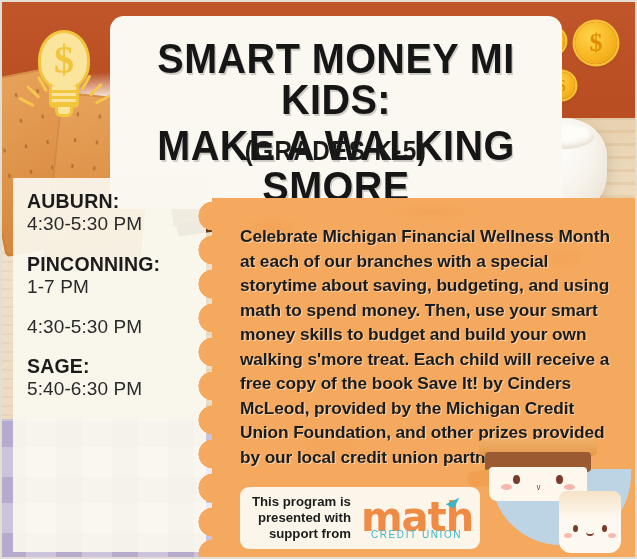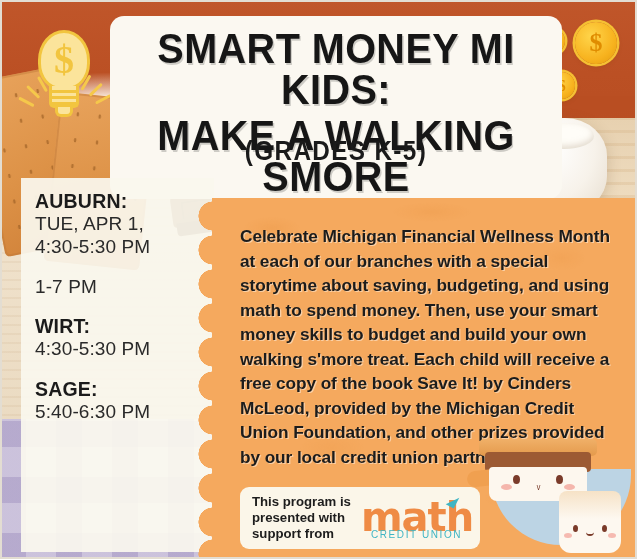--- a/index.html
+++ b/index.html
@@ -103,37 +103,37 @@
   .bulb .neck{ position:absolute; left:31px; top:78px; width:30px; height:22px;
     background:#fbe49b; border:3.5px solid #f2c53f; border-top:none; border-radius:0 0 5px 5px; }
   .bulb .neck i{ position:absolute; left:0; right:0; height:3px; background:#f2c53f; }
   .bulb .base{ position:absolute; left:37px; top:99px; width:18px; height:10px;
     background:#fbe49b; border:3.5px solid #f2c53f; border-top:none; border-radius:0 0 6px 6px; }
   .bulb .dollar{ position:absolute; left:20px; top:22px; width:52px; height:60px;
     line-height:60px; text-align:center; font-family:"Liberation Serif", serif;
     font-size:40px; font-weight:bold; color:#f2c53f; }
 
   
-  .title-banner{ position:absolute; left:110px; top:16px; width:452px; padding:12px 14px 2px;
+  .title-banner{ position:absolute; left:110px; top:16px; width:452px; padding:22px 14px 2px;
     background:#fbf8f1; border-radius:14px; }
   .title-l1, .title-l2{
     font-family:"Liberation Sans Narrow","Liberation Sans", sans-serif;
     font-weight:bold; color:#161616; text-align:center;
     letter-spacing:0.5px; line-height:.96; transform:scaleX(.92); transform-origin:center;
     text-shadow:1.5px 1.5px 0 rgba(0,0,0,.18);
   }
   .title-l1{ font-size:43px; }
   .title-l2{ font-size:43px; margin-top:4px; }
   .subtitle{ position:absolute; left:110px; top:136px; width:452px; text-align:center;
     font-family:"Liberation Sans Narrow","Liberation Sans", sans-serif;
     font-size:27px; font-weight:bold; color:#1a1a1a; letter-spacing:1.5px;
     transform:scaleX(.9); }
 
   
-  .schedule{ position:absolute; left:21px; top:178px; width:193px; height:374px;
+  .schedule{ position:absolute; left:13px; top:178px; width:193px; height:374px;
     background:rgba(250,247,238,.93); padding:12px 10px 10px 14px; }
   .sched-item{ margin-bottom:17px; }
   .sched-item:last-child{ margin-bottom:0; }
   .sched-name{ font-size:19.5px; font-weight:bold; color:#1b1b1b; letter-spacing:.2px; line-height:1.18; }
   .sched-when{ font-size:19px; color:#2a2a2a; line-height:1.2; letter-spacing:.1px; }
 
   
   .body-panel{ position:absolute; left:212px; top:198px; width:425px; height:361px;
     background:#f5a95e; }
   .body-panel::before{ 
@@ -161,21 +161,21 @@
   }
   .body-text{ position:relative; padding:26px 18px 0 28px; font-size:17.3px; font-weight:bold;
     color:#1c1c1c; line-height:1.42; letter-spacing:-0.1px;
     text-shadow:1.2px 1.2px 0 rgba(255,255,255,.45); }
 
   
   .sponsor{ position:absolute; left:240px; bottom:10px; width:240px; height:62px;
     background:#fbf6e9; border-radius:9px; display:flex; align-items:center;
     padding:0 10px 0 12px; gap:8px; }
   .sponsor-text{ font-size:13.2px; font-weight:bold; color:#1d1d1d; line-height:1.22;
-    text-align:left; white-space:pre-line; }
+    text-align:right; white-space:pre-line; }
   .jolt{ position:relative; width:104px; height:46px; }
   .jolt-word{ position:absolute; left:2px; top:-1px; font-size:40px; font-weight:bold;
     color:#ef8b45; letter-spacing:-1px; font-family:"DejaVu Sans", sans-serif; }
   .jolt-arrow{ position:absolute; right:6px; top:0px; width:0; height:0;
     border-left:9px solid transparent; border-bottom:12px solid #3fb5c4;
     transform:rotate(28deg); }
   .jolt-sub{ position:absolute; left:12px; bottom:1px; font-size:10px; font-weight:normal;
     color:#3fb5c4; letter-spacing:1.6px; }
 
   
@@ -275,28 +275,27 @@
 
   <div class="title-banner">
     <div class="title-l1">SMART MONEY MI KIDS:</div>
     <div class="title-l2">MAKE A WALKING SMORE</div>
   </div>
   <div class="subtitle">(GRADES K-5)</div>
 
   <div class="schedule">
     <div class="sched-item">
       <div class="sched-name">AUBURN:</div>
-      <div class="sched-when">TUE, APR 1,</div>
       <div class="sched-when">4:30-5:30 PM</div>
     </div>
     <div class="sched-item">
+      <div class="sched-name">PINCONNING:</div>
       <div class="sched-when">1-7 PM</div>
     </div>
     <div class="sched-item">
-      <div class="sched-name">WIRT:</div>
       <div class="sched-when">4:30-5:30 PM</div>
     </div>
     <div class="sched-item">
       <div class="sched-name">SAGE:</div>
       <div class="sched-when">5:40-6:30 PM</div>
     </div>
   </div>
 
   <div class="body-panel">
     <div class="mottle"></div>

